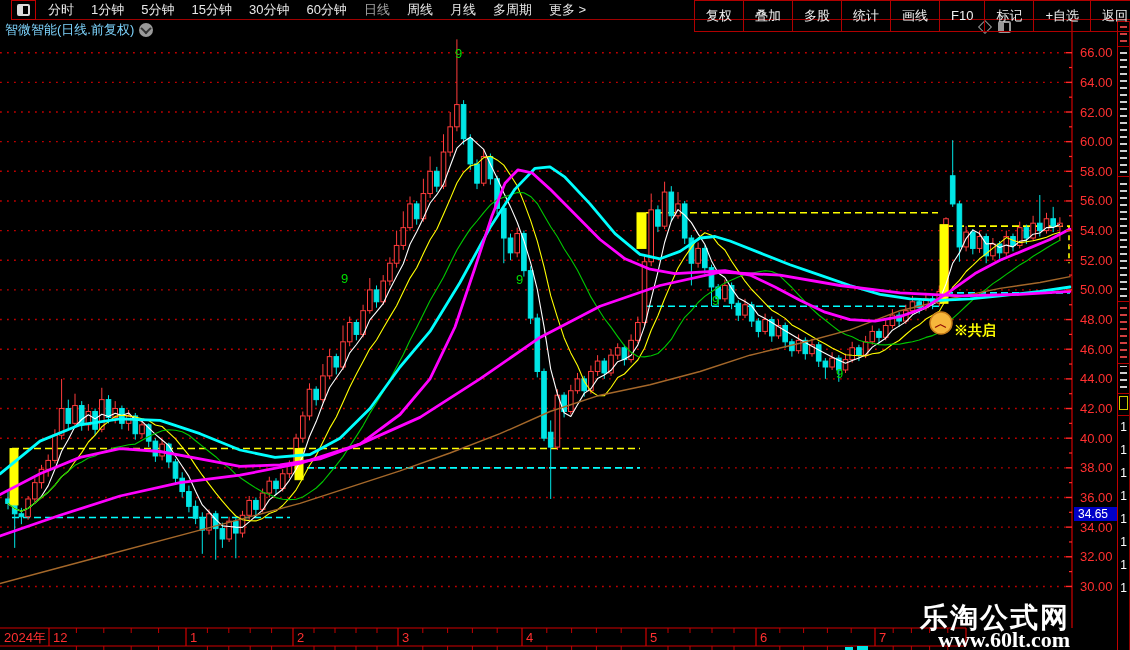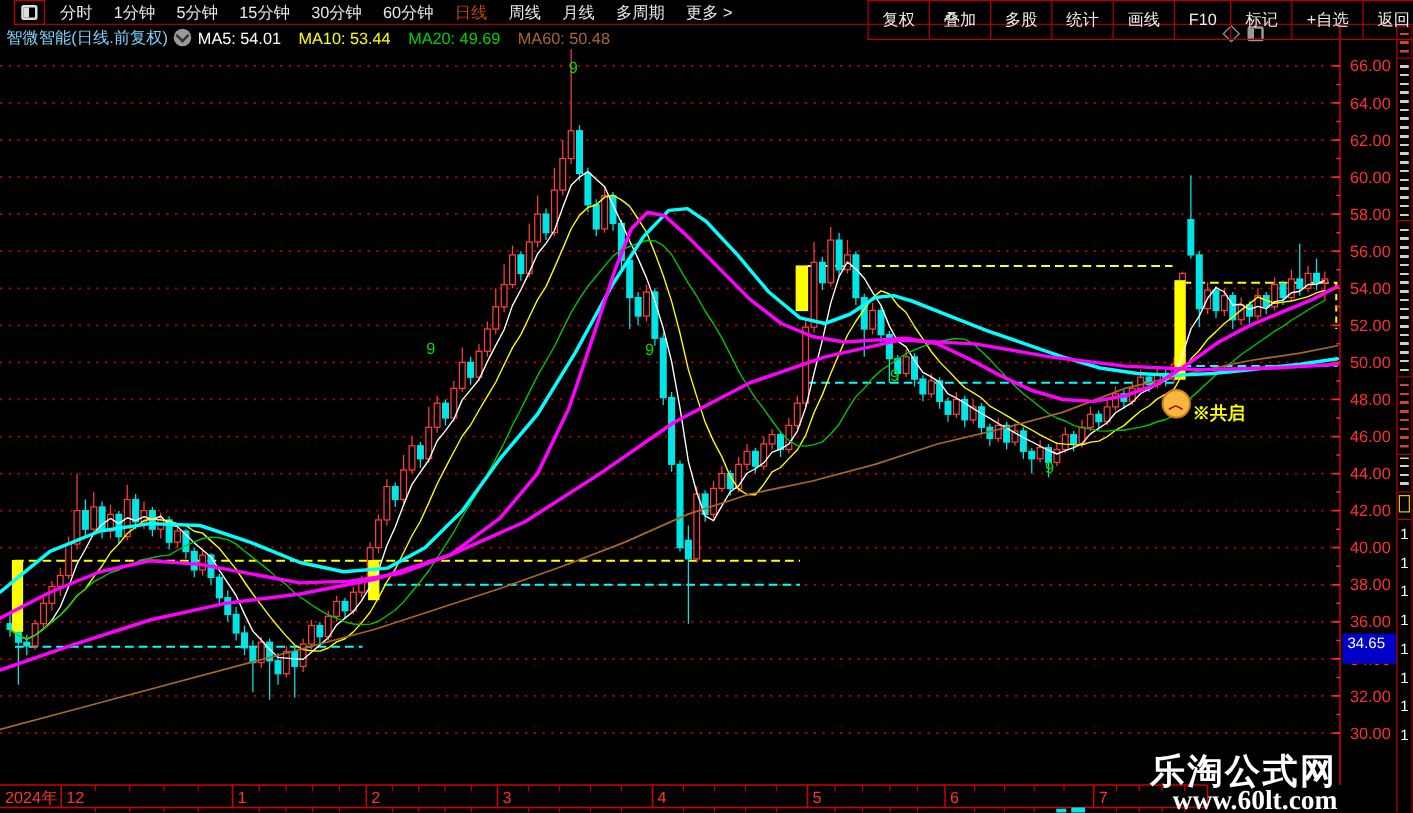--- a/index.html
+++ b/index.html
@@ -10,42 +10,42 @@
 
   
   .menubar { position:absolute; left:0; top:0; width:1130px; height:20px;
     background:#000; border-bottom:1px solid #a00000; display:flex; align-items:center; z-index:30;margin-left:11px; }
   .appicon-box { width:25px; height:20px; border:1px solid #c00000; display:flex;
     align-items:center; justify-content:center; flex:0 0 auto; }
   .appicon { width:13px; height:12px; border:2px solid #ddd; border-radius:2px;
     background:linear-gradient(90deg,#ddd 0 45%,transparent 45%); }
   .tabs { display:flex; align-items:center; gap:17px; padding-left:12px; flex:1 1 auto; }
   .tab { color:#e8e8e8; font-size:13px; cursor:default; white-space:nowrap; }
-  .tab.active { color:#c2410c; }
+  .tab.active { color:#a3a3a3; }
   .menu-buttons { display:flex; height:20px; flex:0 0 auto; }
   .mbtn { color:#f0f0f0; font-size:13px; border:1px solid #b00000; border-right:none;
     padding:0 11px; height:32px; display:flex; align-items:center; white-space:nowrap; }
   .mbtn:last-child { border-right:2px solid #404040;font-family:Liberation Serif, serif; }
 
   
   .titlebar { position:absolute; left:0; top:21px; width:1069px; height:18px;
     display:flex; align-items:center; z-index:25; background:transparent; }
   .stock-title { color:#7dd3fc; font-size:13px; margin-left:5px; white-space:nowrap; }
   .chev-circle { width:14px; height:14px; border-radius:50%; background:#9a9a9a; margin:0 5px;
     display:flex; align-items:center; justify-content:center; flex:0 0 auto; }
   .chev-circle:after { content:""; width:6px; height:6px; border-right:2px solid #333;
     border-bottom:2px solid #333; transform:rotate(45deg) translate(-1px,-1px); }
   .ma-item { font-size:13px; margin-right:14px; white-space:nowrap; }
   .title-icons { position:absolute; right:58px; top:0; display:flex; gap:8px; align-items:center; }
   .dia { width:10px; height:10px; border:1px solid #999; transform:rotate(45deg); }
   .winbox { width:13px; height:12px; border:2px solid #999; border-radius:2px;
     background:linear-gradient(90deg,#999 0 40%,transparent 40%); }
 
   
-  .price-tag { position:absolute; left:1074px; top:507px; width:43px; height:24px;
+  .price-tag { position:absolute; left:1074px; top:507px; width:43px; height:14px;
     background:#0000c8; color:#fff; font-size:12px; line-height:15px; padding-left:4px; z-index:20; }
 
   
   .sidebar-strip { position:absolute; left:1117px; top:21px; width:13px; height:629px;
     border-left:1px solid #c00000; border-right:1px solid #900000; background:#000;
     overflow:hidden; z-index:22; }
   .strip-seg { border-top:1px solid #b00000; position:relative; }
   .strip-noise { margin:2px auto; width:7px; background:
     repeating-linear-gradient(0deg,#cfcfcf 0 2px,transparent 2px 7px); }
   .strip-noise.red { background:repeating-linear-gradient(0deg,#d04040 0 2px,transparent 2px 7px); }
@@ -597,26 +597,20 @@
         <span class="mbtn">F10</span>
         <span class="mbtn">标记</span>
         <span class="mbtn">+自选</span>
         <span class="mbtn">返回</span>
       </div>
   </div>
 
   <div class="titlebar">
     <span class="stock-title">智微智能(日线.前复权)</span>
     <span class="chev-circle"></span>
-    <span id="ma-legend" style="display:flex;">
-        <span class="ma-item" style="color: rgb(255, 255, 255);">MA5: 54.01</span>
-        <span class="ma-item" style="color: rgb(255, 255, 0);">MA10: 53.44</span>
-        <span class="ma-item" style="color: rgb(0, 210, 0);">MA20: 49.69</span>
-        <span class="ma-item" style="color: rgb(165, 104, 42);">MA60: 50.48</span>
-      </span>
     <span class="title-icons">
       <span class="dia"></span>
       <span class="winbox"></span>
     </span>
   </div>
 
   <div class="price-tag">34.65</div>
 
   <div class="sidebar-strip">
     <div class="strip-seg" style="height:25px;">

